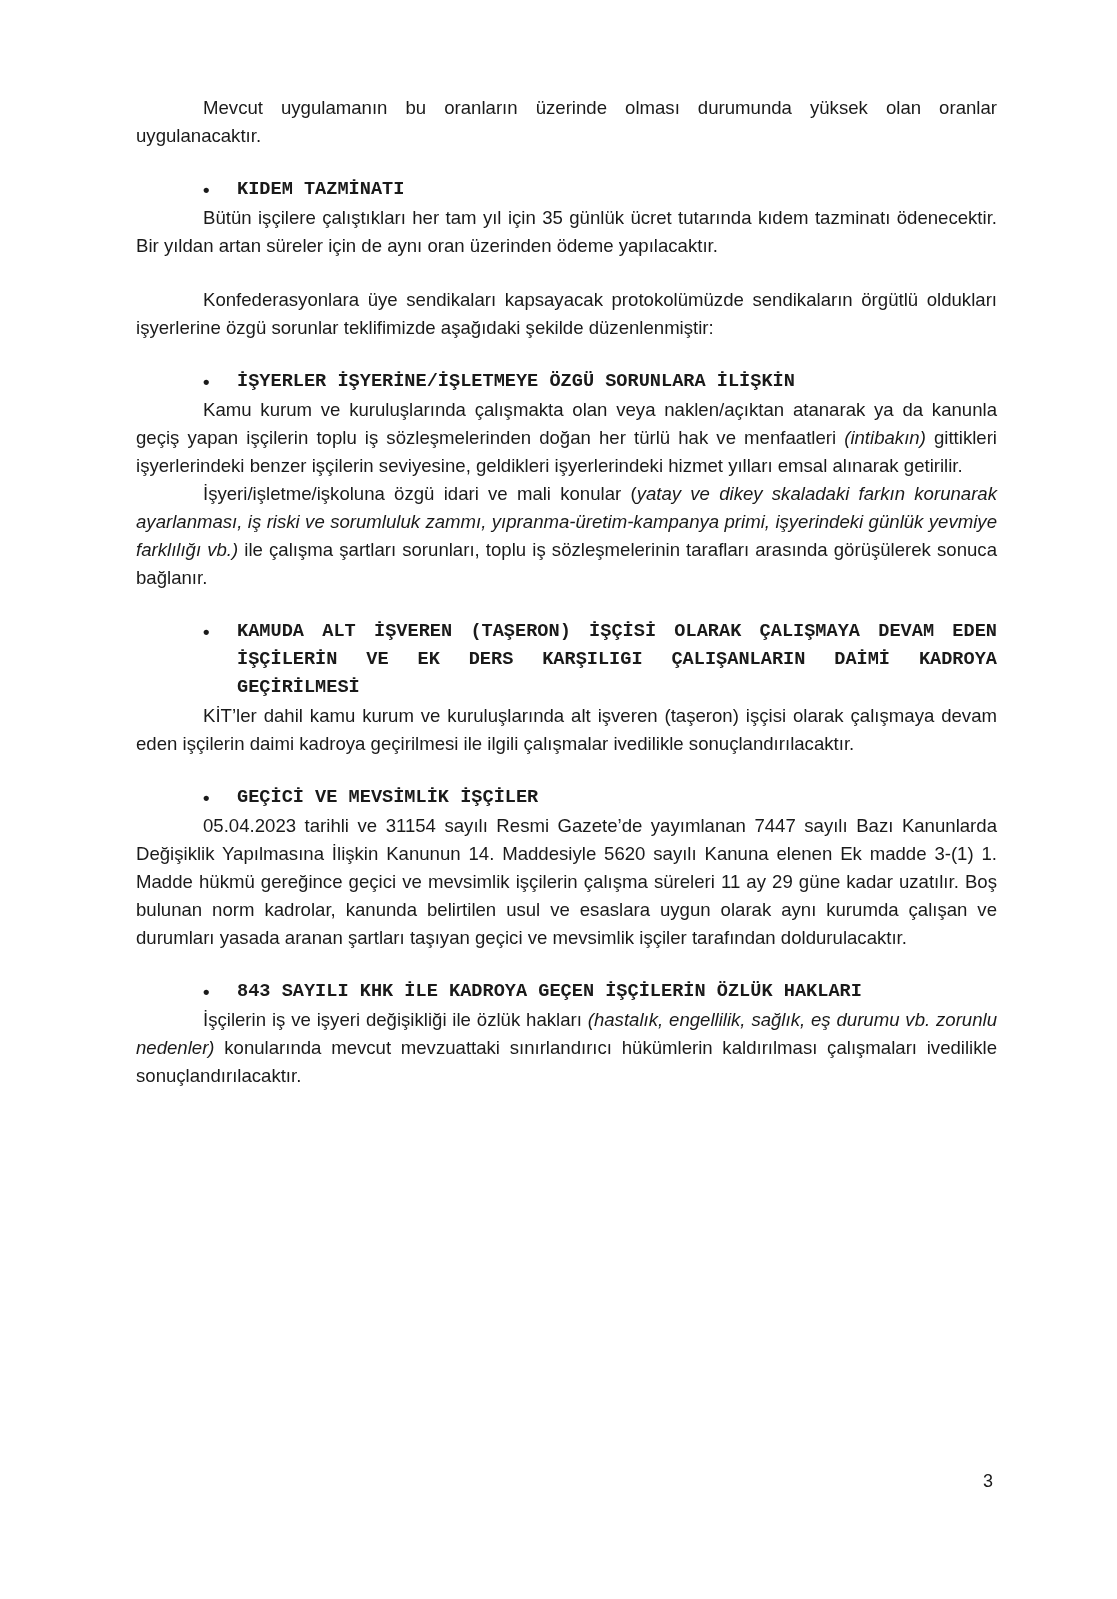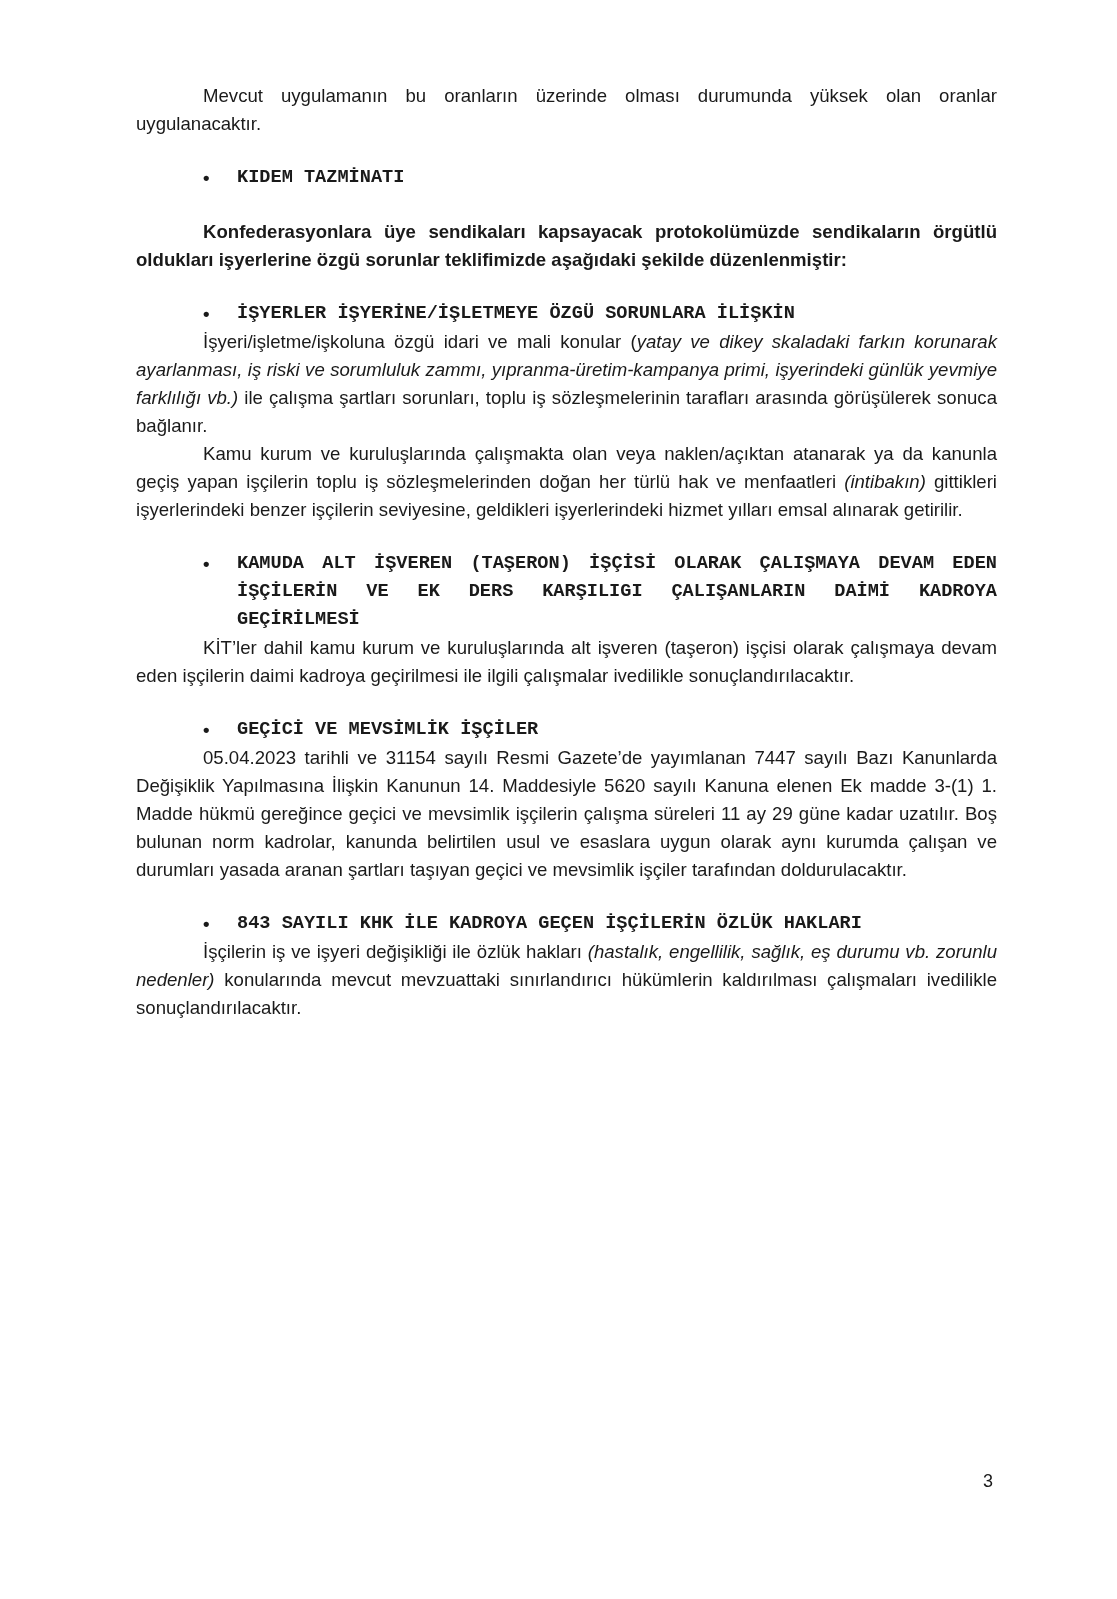--- a/index.html
+++ b/index.html
@@ -1,48 +1,49 @@
 <!DOCTYPE html>
 <html><head>
 <meta charset="utf-8">
 <style>
   html, body { margin: 0; padding: 0; background: #ffffff; }
   body { width: 1117px; height: 1599px; position: relative; overflow: hidden;
          font-family: "Liberation Sans", sans-serif; color: #1a1a1a; }
-  .page { position: absolute; left: 136px; top: 82px; width: 861px; font-size: 18.6px; line-height: 28px; }
+  .page { position: absolute; left: 136px; top: 94px; width: 861px; font-size: 18.6px; line-height: 28px; }
   p { margin: 0; text-align: justify; }
   .indent { text-indent: 67px; }
   .gap-m { margin-top: 26px; }
   .bullet { display: flex; margin-left: 67px; font-weight: bold; }
   .bullet .dot { width: 34px; flex: none; }
   .bullet .h { flex: 1; text-align: justify; font-family: Liberation Mono, monospace; }
-  .bold { font-weight: bold; }
+  .bold { font-weight: normal; }
   .it { font-style: italic; }
   .pagenum { position: absolute; left: 983px; top: 1471px; font-size: 18px; }
 </style>
 </head>
 <body>
 
 <div class="page">
 
   <p class="indent">Mevcut uygulamanın bu oranların üzerinde olması durumunda yüksek olan oranlar uygulanacaktır.</p>
 
   <div class="bullet gap-m">
     <span class="dot">•</span>
     <span class="h">KIDEM TAZMİNATI</span>
   </div>
+  <p class="indent">Bütün işçilere çalıştıkları her tam yıl için 35 günlük ücret tutarında kıdem tazminatı ödenecektir. Bir yıldan artan süreler için de aynı oran üzerinden ödeme yapılacaktır.</p>
 
   <p class="indent bold gap-m">Konfederasyonlara üye sendikaları kapsayacak protokolümüzde sendikaların örgütlü oldukları işyerlerine özgü sorunlar teklifimizde aşağıdaki şekilde düzenlenmiştir:</p>
 
   <div class="bullet gap-m">
     <span class="dot">•</span>
     <span class="h">İŞYERLER İŞYERİNE/İŞLETMEYE ÖZGÜ SORUNLARA İLİŞKİN</span>
   </div>
+  <p class="indent"><span>Kamu kurum ve kuruluşlarında çalışmakta olan veya naklen/açıktan atanarak ya da kanunla geçiş yapan işçilerin toplu iş sözleşmelerinden doğan her türlü hak ve menfaatleri </span><span class="it">(intibakın)</span><span> gittikleri işyerlerindeki benzer işçilerin seviyesine, geldikleri işyerlerindeki hizmet yılları emsal alınarak getirilir.</span></p>
   <p class="indent"><span>İşyeri/işletme/işkoluna özgü idari ve mali konular (</span><span class="it">yatay ve dikey skaladaki farkın korunarak ayarlanması, iş riski ve sorumluluk zammı, yıpranma-üretim-kampanya primi, işyerindeki günlük yevmiye farklılığı vb.)</span><span> ile çalışma şartları sorunları, toplu iş sözleşmelerinin tarafları arasında görüşülerek sonuca bağlanır.</span></p>
-  <p class="indent"><span>Kamu kurum ve kuruluşlarında çalışmakta olan veya naklen/açıktan atanarak ya da kanunla geçiş yapan işçilerin toplu iş sözleşmelerinden doğan her türlü hak ve menfaatleri </span><span class="it">(intibakın)</span><span> gittikleri işyerlerindeki benzer işçilerin seviyesine, geldikleri işyerlerindeki hizmet yılları emsal alınarak getirilir.</span></p>
 
   <div class="bullet gap-m">
     <span class="dot">•</span>
     <span class="h">KAMUDA ALT İŞVEREN (TAŞERON) İŞÇİSİ OLARAK ÇALIŞMAYA DEVAM EDEN İŞÇİLERİN VE EK DERS KARŞILIGI ÇALIŞANLARIN DAİMİ KADROYA GEÇİRİLMESİ</span>
   </div>
   <p class="indent">KİT’ler dahil kamu kurum ve kuruluşlarında alt işveren (taşeron) işçisi olarak çalışmaya devam eden işçilerin daimi kadroya geçirilmesi ile ilgili çalışmalar ivedilikle sonuçlandırılacaktır.</p>
 
   <div class="bullet gap-m">
     <span class="dot">•</span>
     <span class="h">GEÇİCİ VE MEVSİMLİK İŞÇİLER</span>

